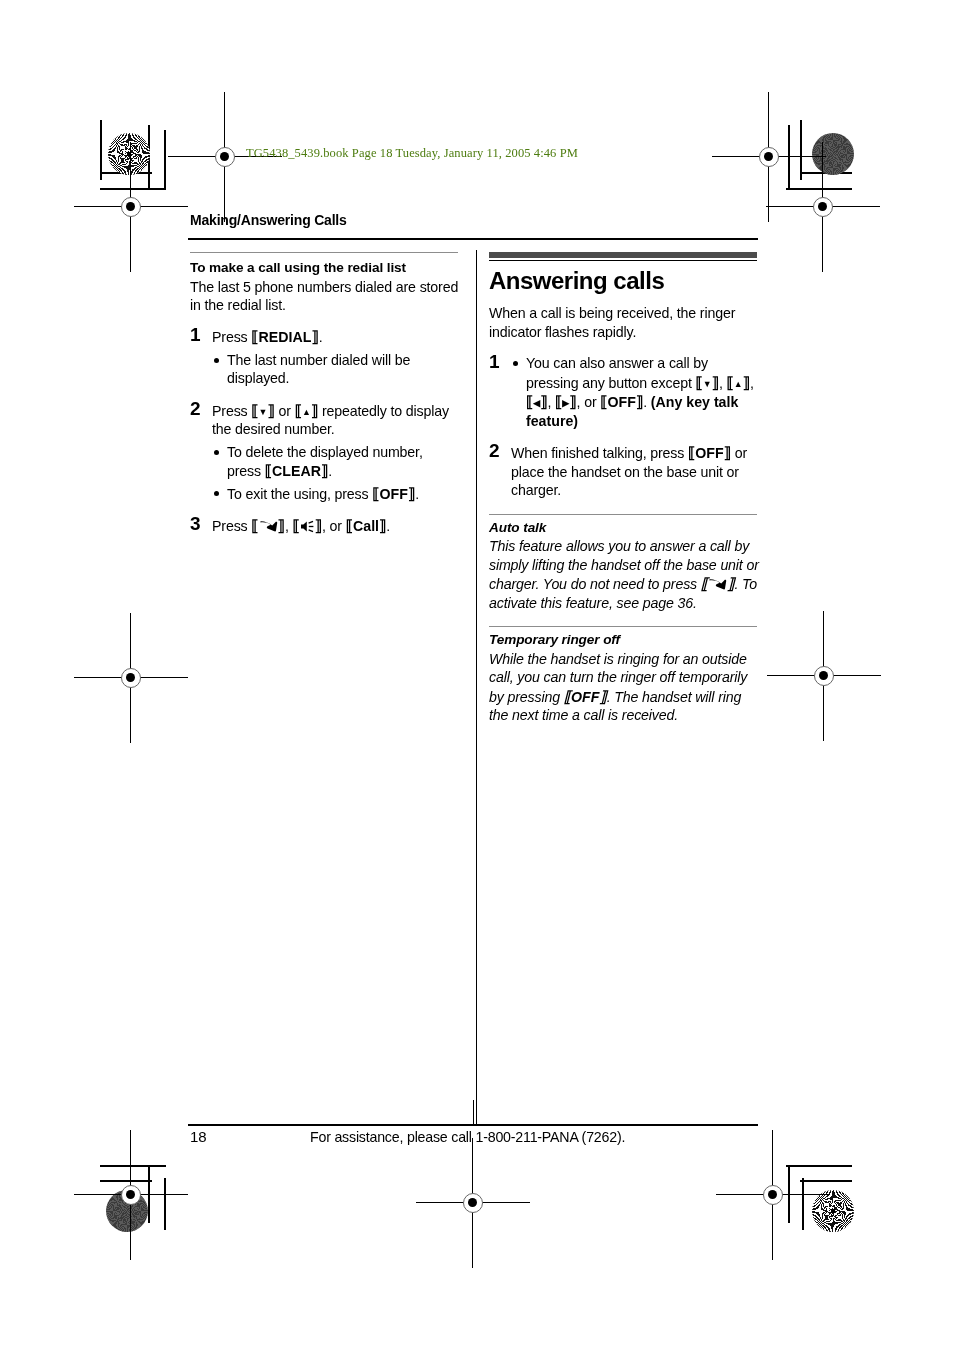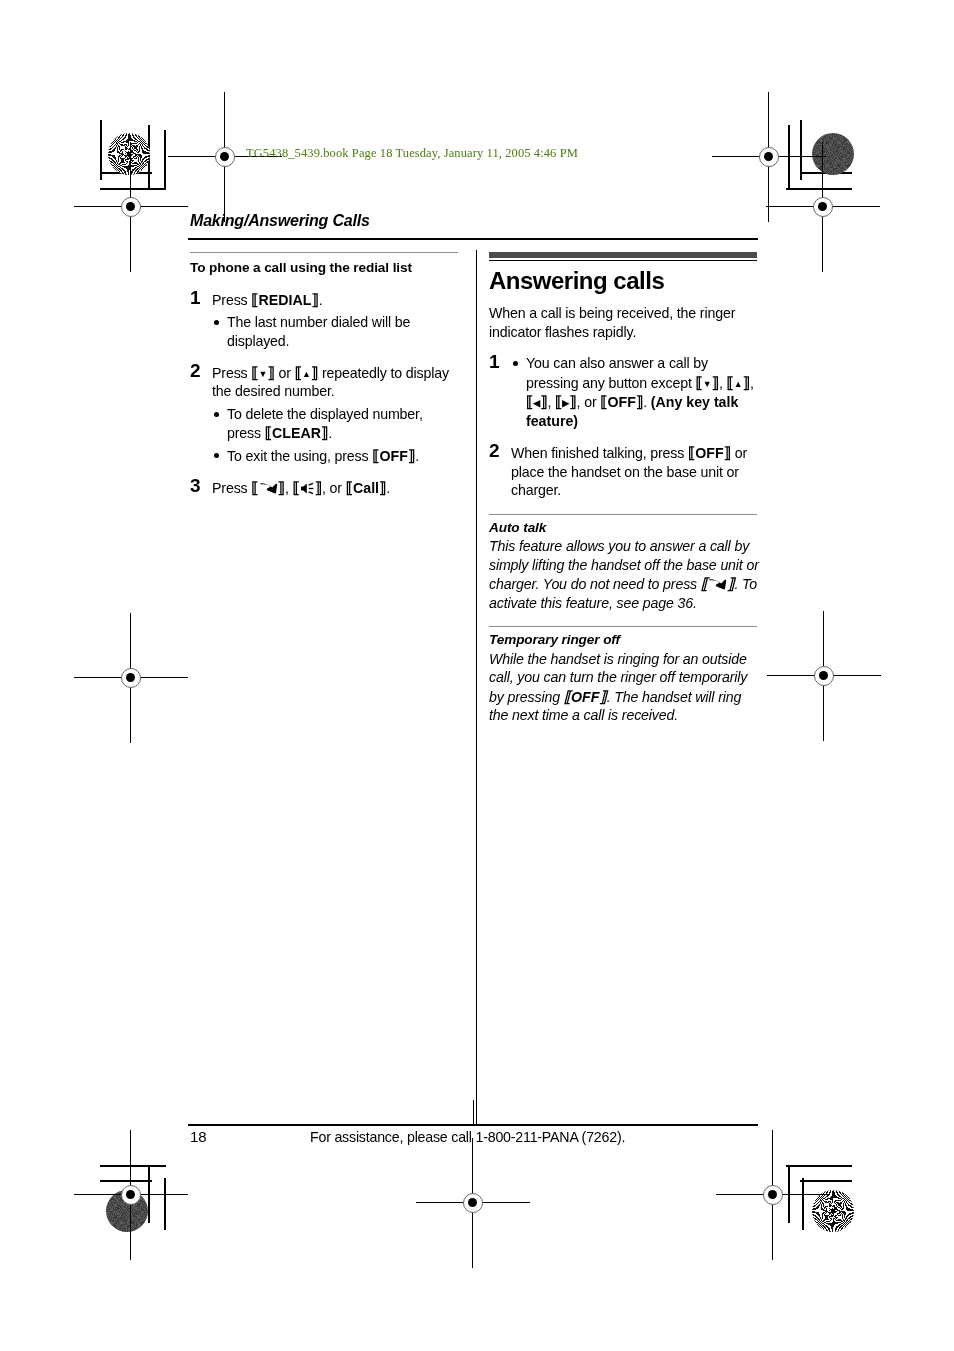--- a/index.html
+++ b/index.html
@@ -33,21 +33,21 @@
   }
 
   
   .filestamp{
     position:absolute;left:246px;top:146px;
     font-family:"Liberation Serif", serif;font-size:12.5px;color:#4d7c0f;
     white-space:nowrap;letter-spacing:.1px;
   }
   .runhead{
     position:absolute;left:190px;top:212px;
-    font-size:16px;font-weight:bold;font-style:italic;letter-spacing:-.2px;
+    font-size:14px;font-weight:bold;letter-spacing:-.2px;
   }
   .runhead-rule{position:absolute;left:188px;top:238px;width:570px;height:2px;background:#000;}
 
   .col-divider{position:absolute;left:476px;top:250px;width:1.3px;height:875px;background:#000;}
 
   .col{position:absolute;width:270px;}
   .col-left{left:190px;top:252px;}
   .col-right{left:489px;top:252px;}
 
   .hr-thin{width:268px;height:1.2px;background:#8d8d8d;margin:0 0 6px 0;}
@@ -171,21 +171,22 @@
   <div class="mark-line" style="left:473px;top:1100px;width:1.4px;height:26px;"></div>
 
   <div class="filestamp">TG5438_5439.book  Page 18  Tuesday, January 11, 2005  4:46 PM</div>
   <div class="runhead">Making/Answering Calls</div>
   <div class="runhead-rule"></div>
 
   <div class="col-divider"></div>
 
   <div class="col col-left">
     <div class="hr-thin"></div>
-    <div class="subhead">To phone a call using the redial list</div>
+    <div class="subhead">To make a call using the redial list</div>
+    <p class="body">The last 5 phone numbers dialed are stored in the redial list.</p>
 
     <ol class="steps">
 
       <li>
         <span class="num">1</span>
         <div class="steptext"><span>Press </span><span class="brk">⟦</span><span class="k">REDIAL</span><span class="brk">⟧</span><span>.</span></div>
         <ul class="bullets">
           <li>The last number dialed will be displayed.</li>
         </ul>
       </li>

